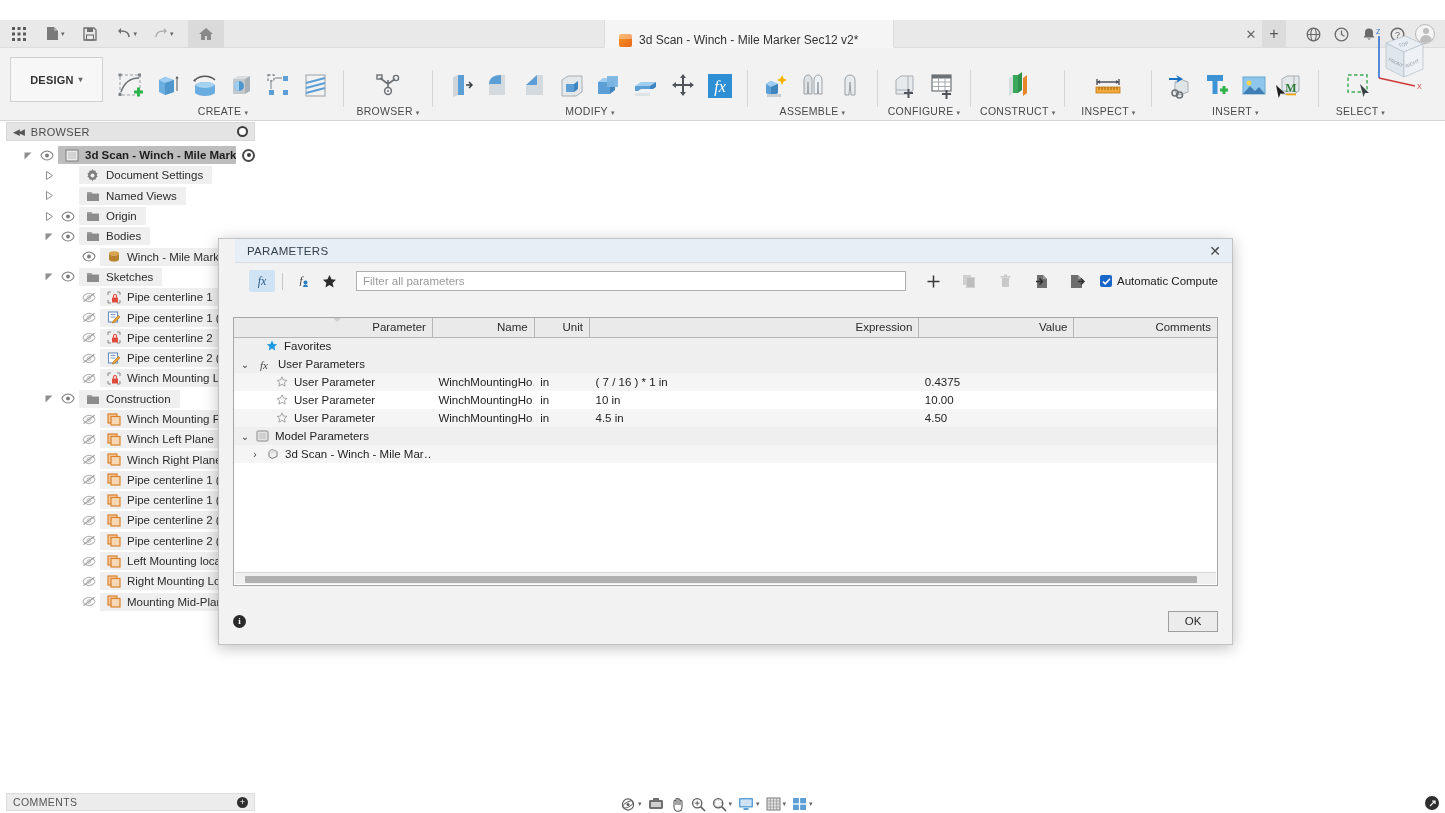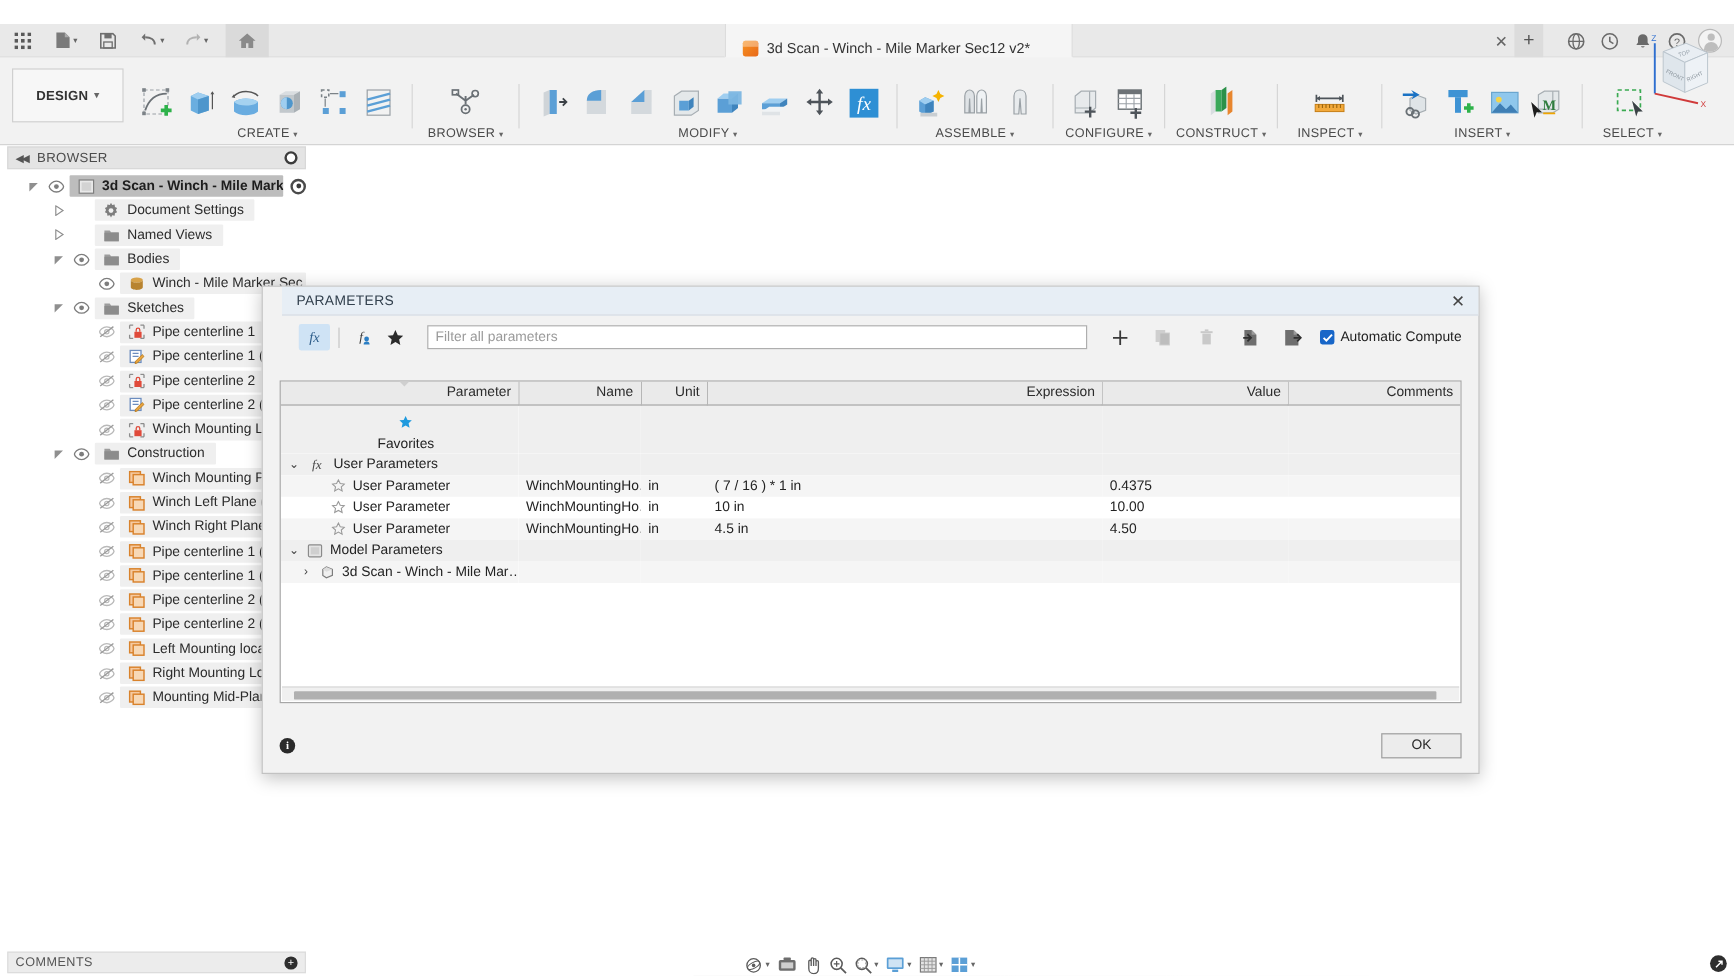--- a/index.html
+++ b/index.html
@@ -288,21 +288,21 @@
     position: absolute; left: 0; right: 0; bottom: 0; height: 46px;
     display: flex; align-items: center; padding: 0 14px;
   }
   .info-icon {
     width: 13px; height: 13px; border-radius: 50%; background: #2a2a2a;
     color: #fff; font-size: 9px; font-weight: bold;
     display: flex; align-items: center; justify-content: center;
     font-family: "Liberation Serif", serif;
   }
   .ok-btn {
-    margin-left: auto; width: 67px; height: 21px;
+    margin-left: auto; width: 50px; height: 21px;
     background: #ececec; border: 1px solid #9e9e9e;
     display: flex; align-items: center; justify-content: center;
     font-size: 11.5px; color: #2b2b2b;
   }
   .cursor-arrow { position: absolute; left: 1275px; top: 84px; }
 </style>
 </head>
 <body>
 
 <div id="app">
@@ -797,20 +797,43 @@
           </div>
           <div class="eye"></div>
           <div class="tlabel">
             <span class="micon">
               <svg width="14" height="12" viewBox="0 0 14 12">
                 <path d="M1 2h4.4l1.2 1.6H13V11H1z" fill="#9d9d9d"></path>
                 <path d="M1 4h12v7H1z" fill="#8c8c8c"></path>
               </svg>
             </span>
             <span>Named Views</span>
+          </div>
+        </div>
+        <div class="trow">
+          <div style="width: 35px; flex: 0 0 auto;"></div>
+          <div class="tw">
+            <svg width="9" height="9" viewBox="0 0 9 9">
+              <path d="M1.5 0.5v8l6-4z" fill="none" stroke="#8f8f8f" stroke-width="1"></path>
+            </svg>
+          </div>
+          <div class="eye">
+            <svg width="14" height="11" viewBox="0 0 14 11">
+              <path d="M7 1C3.6 1 1.2 4 1 5.5 1.2 7 3.6 10 7 10s5.8-3 6-4.5C12.8 4 10.4 1 7 1z" fill="none" stroke="#7d7d7d" stroke-width="1.1"></path>
+              <circle cx="7" cy="5.5" r="2" fill="#7d7d7d"></circle>
+            </svg>
+          </div>
+          <div class="tlabel">
+            <span class="micon">
+              <svg width="14" height="12" viewBox="0 0 14 12">
+                <path d="M1 2h4.4l1.2 1.6H13V11H1z" fill="#9d9d9d"></path>
+                <path d="M1 4h12v7H1z" fill="#8c8c8c"></path>
+              </svg>
+            </span>
+            <span>Origin</span>
           </div>
         </div>
         <div class="trow">
           <div style="width: 35px; flex: 0 0 auto;"></div>
           <div class="tw">
             <svg width="9" height="9" viewBox="0 0 9 9">
               <path d="M0.5 1.5h7l-7 7z" fill="#8f8f8f"></path>
             </svg>
           </div>
           <div class="eye">
@@ -1295,21 +1318,21 @@
             <th>Name</th>
             <th>Unit</th>
             <th>Expression</th>
             <th>Value</th>
             <th>Comments</th>
           </tr>
         </thead>
         <tbody id="ptable-body">
             <tr class="grp">
               <td>
-                <div class="cellflex" style="padding-left: 10px; flex-direction: column;">
+                <div class="cellflex" style="padding-left: 10px;">
                   <span class="chev"></span>
                   <span style="display: inline-flex;">
                     <svg width="12" height="12" viewBox="0 0 12 12">
                       <path d="M6 0.6l1.6 3.3 3.6.4-2.7 2.5.8 3.6L6 8.5 2.7 10.4l.8-3.6L.8 4.3l3.6-.4z" fill="#1f9ade"></path>
                     </svg>
                   </span>
                   <span style="font-weight: normal;">Favorites</span>
                 </div>
               </td>
               <td></td>

